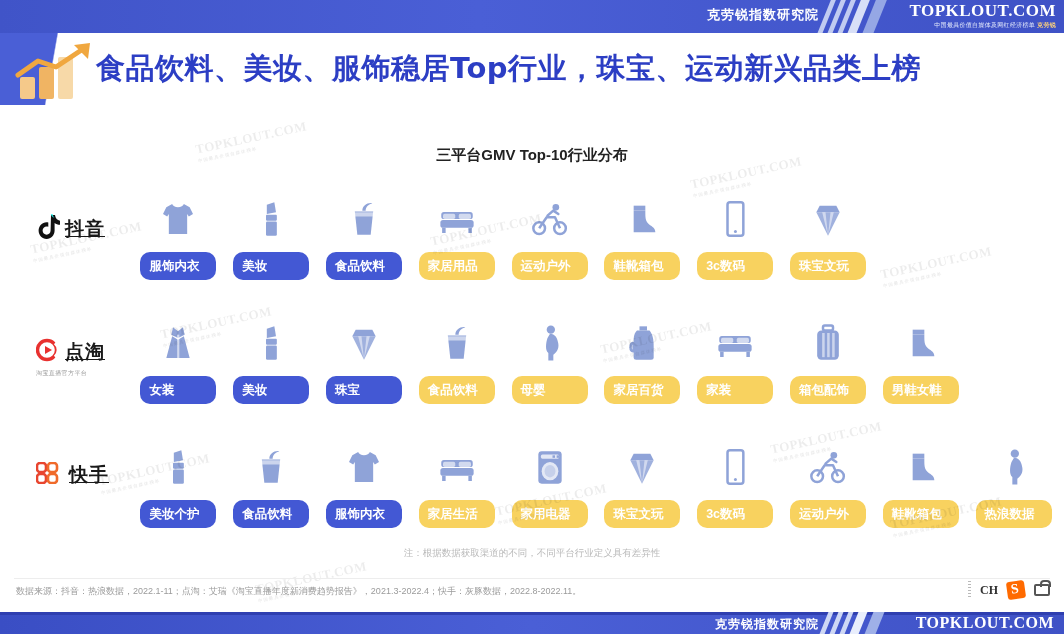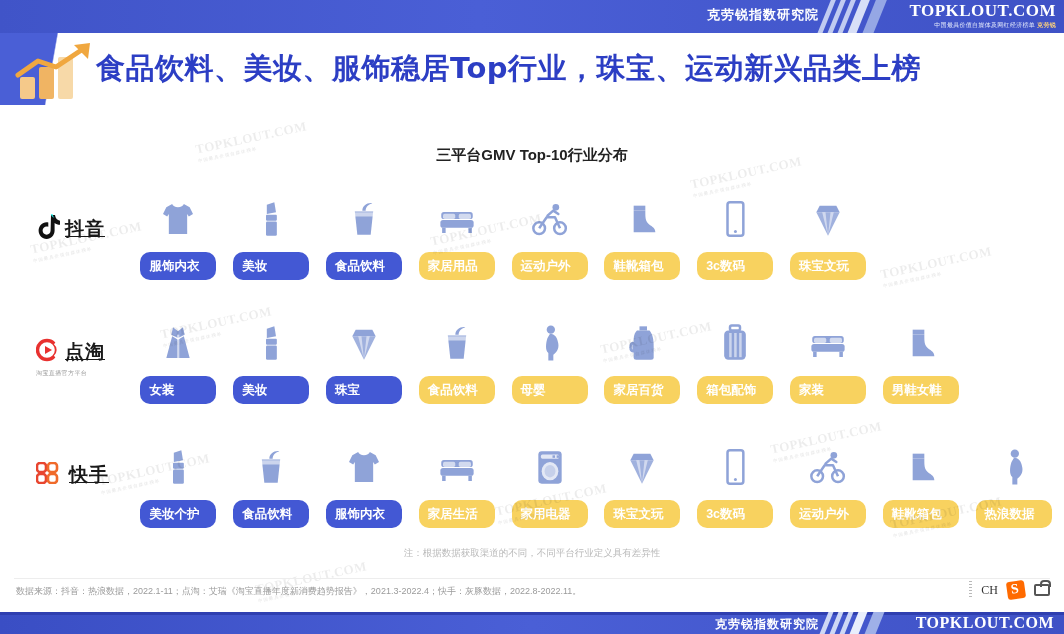--- a/index.html
+++ b/index.html
@@ -105,21 +105,21 @@
   }
   .hr-src { position:absolute; left:14px; top:578px; width:1036px; height:1px; background:#ededed; }
 
   
   .ime {
     position: absolute; right: 8px; top: 575px; height: 30px;
     display:flex; align-items:center; gap:9px; padding: 0 6px;
   }
   .ime .grip { width:3px; height:18px;
     background: repeating-linear-gradient(to bottom,#b9b9b9 0 1px,transparent 1px 3px); }
-  .ime .ch { font-size: 12px; color:#333; font-family:"Liberation Serif",serif; font-weight:normal; }
+  .ime .ch { font-size: 12px; color:#333; font-family:"Liberation Serif",serif; font-weight:bold; }
   .ime .sogou {
     width:18px; height:18px; background:#ff6a00; border-radius:3px; position:relative;
     transform: rotate(-8deg);
   }
   .ime .sogou:after{
     content:"S"; position:absolute; left:4px; top:0px; color:#fff;
     font-size:14px; font-weight:bold; font-family:"Liberation Serif",serif;
   }
   .ime .kbd { width:16px; height:12px; border:2px solid #555; border-radius:2px; position:relative;}
   .ime .kbd:before{content:""; position:absolute; left:4px; top:-6px; width:7px; height:5px; border:2px solid #555; border-bottom:none; border-radius:4px 4px 0 0;}
@@ -346,42 +346,42 @@
               <svg width="40" height="40" viewBox="0 0 48 48" fill="#8fa3d8">
                 <rect x="21" y="4" width="9" height="5"></rect>
                 <path d="M18 9 L33 9 C37 14 38 20 38 28 L38 41 C38 43 37 44 35 44 L17 44 C15 44 14 43 14 41 L14 22 C14 15 15 12 18 9 Z"></path>
                 <path d="M14 24 C9 24 9 34 14 34 Z" fill="none" stroke="#8fa3d8" stroke-width="3"></path>
               </svg>
             </div>
             <div class="tag yellow">家居百货</div>
           </div>
           <div class="cell">
             <div class="ico-wrap">
-              <svg width="40" height="40" viewBox="0 0 48 48" fill="#8fa3d8">
-                <rect x="18" y="3" width="12" height="6" rx="2" fill="none" stroke="#8fa3d8" stroke-width="3"></rect>
-                <rect x="11" y="9" width="26" height="35" rx="5"></rect>
-                <rect x="17" y="12" width="3" height="29" fill="#fff" opacity=".55"></rect>
-                <rect x="23" y="12" width="3" height="29" fill="#fff" opacity=".55"></rect>
-                <rect x="29" y="12" width="3" height="29" fill="#fff" opacity=".55"></rect>
-              </svg>
-            </div>
-            <div class="tag yellow">箱包配饰</div>
-          </div>
-          <div class="cell">
-            <div class="ico-wrap">
               <svg width="42" height="42" viewBox="0 0 48 48" fill="#8fa3d8">
                 <rect x="6" y="16" width="36" height="8" rx="3"></rect>
                 <rect x="8" y="18" width="14" height="6" rx="2" fill="#fff" opacity=".6"></rect>
                 <rect x="26" y="18" width="14" height="6" rx="2" fill="#fff" opacity=".6"></rect>
                 <rect x="5" y="25" width="38" height="9" rx="3"></rect>
                 <rect x="7" y="34" width="4" height="6"></rect>
                 <rect x="37" y="34" width="4" height="6"></rect>
               </svg>
             </div>
             <div class="tag yellow">家装</div>
+          </div>
+          <div class="cell">
+            <div class="ico-wrap">
+              <svg width="40" height="40" viewBox="0 0 48 48" fill="#8fa3d8">
+                <rect x="18" y="3" width="12" height="6" rx="2" fill="none" stroke="#8fa3d8" stroke-width="3"></rect>
+                <rect x="11" y="9" width="26" height="35" rx="5"></rect>
+                <rect x="17" y="12" width="3" height="29" fill="#fff" opacity=".55"></rect>
+                <rect x="23" y="12" width="3" height="29" fill="#fff" opacity=".55"></rect>
+                <rect x="29" y="12" width="3" height="29" fill="#fff" opacity=".55"></rect>
+              </svg>
+            </div>
+            <div class="tag yellow">箱包配饰</div>
           </div>
           <div class="cell">
             <div class="ico-wrap">
               <svg width="40" height="40" viewBox="0 0 48 48" fill="#8fa3d8">
                 <path d="M14 8 L28 8 L28 14 L14 14 Z"></path>
                 <path d="M14 14 L28 14 C28 22 28 26 32 30 C37 34 40 35 40 40 L14 40 Z"></path>
               </svg>
             </div>
             <div class="tag yellow">男鞋女鞋</div>
           </div>

